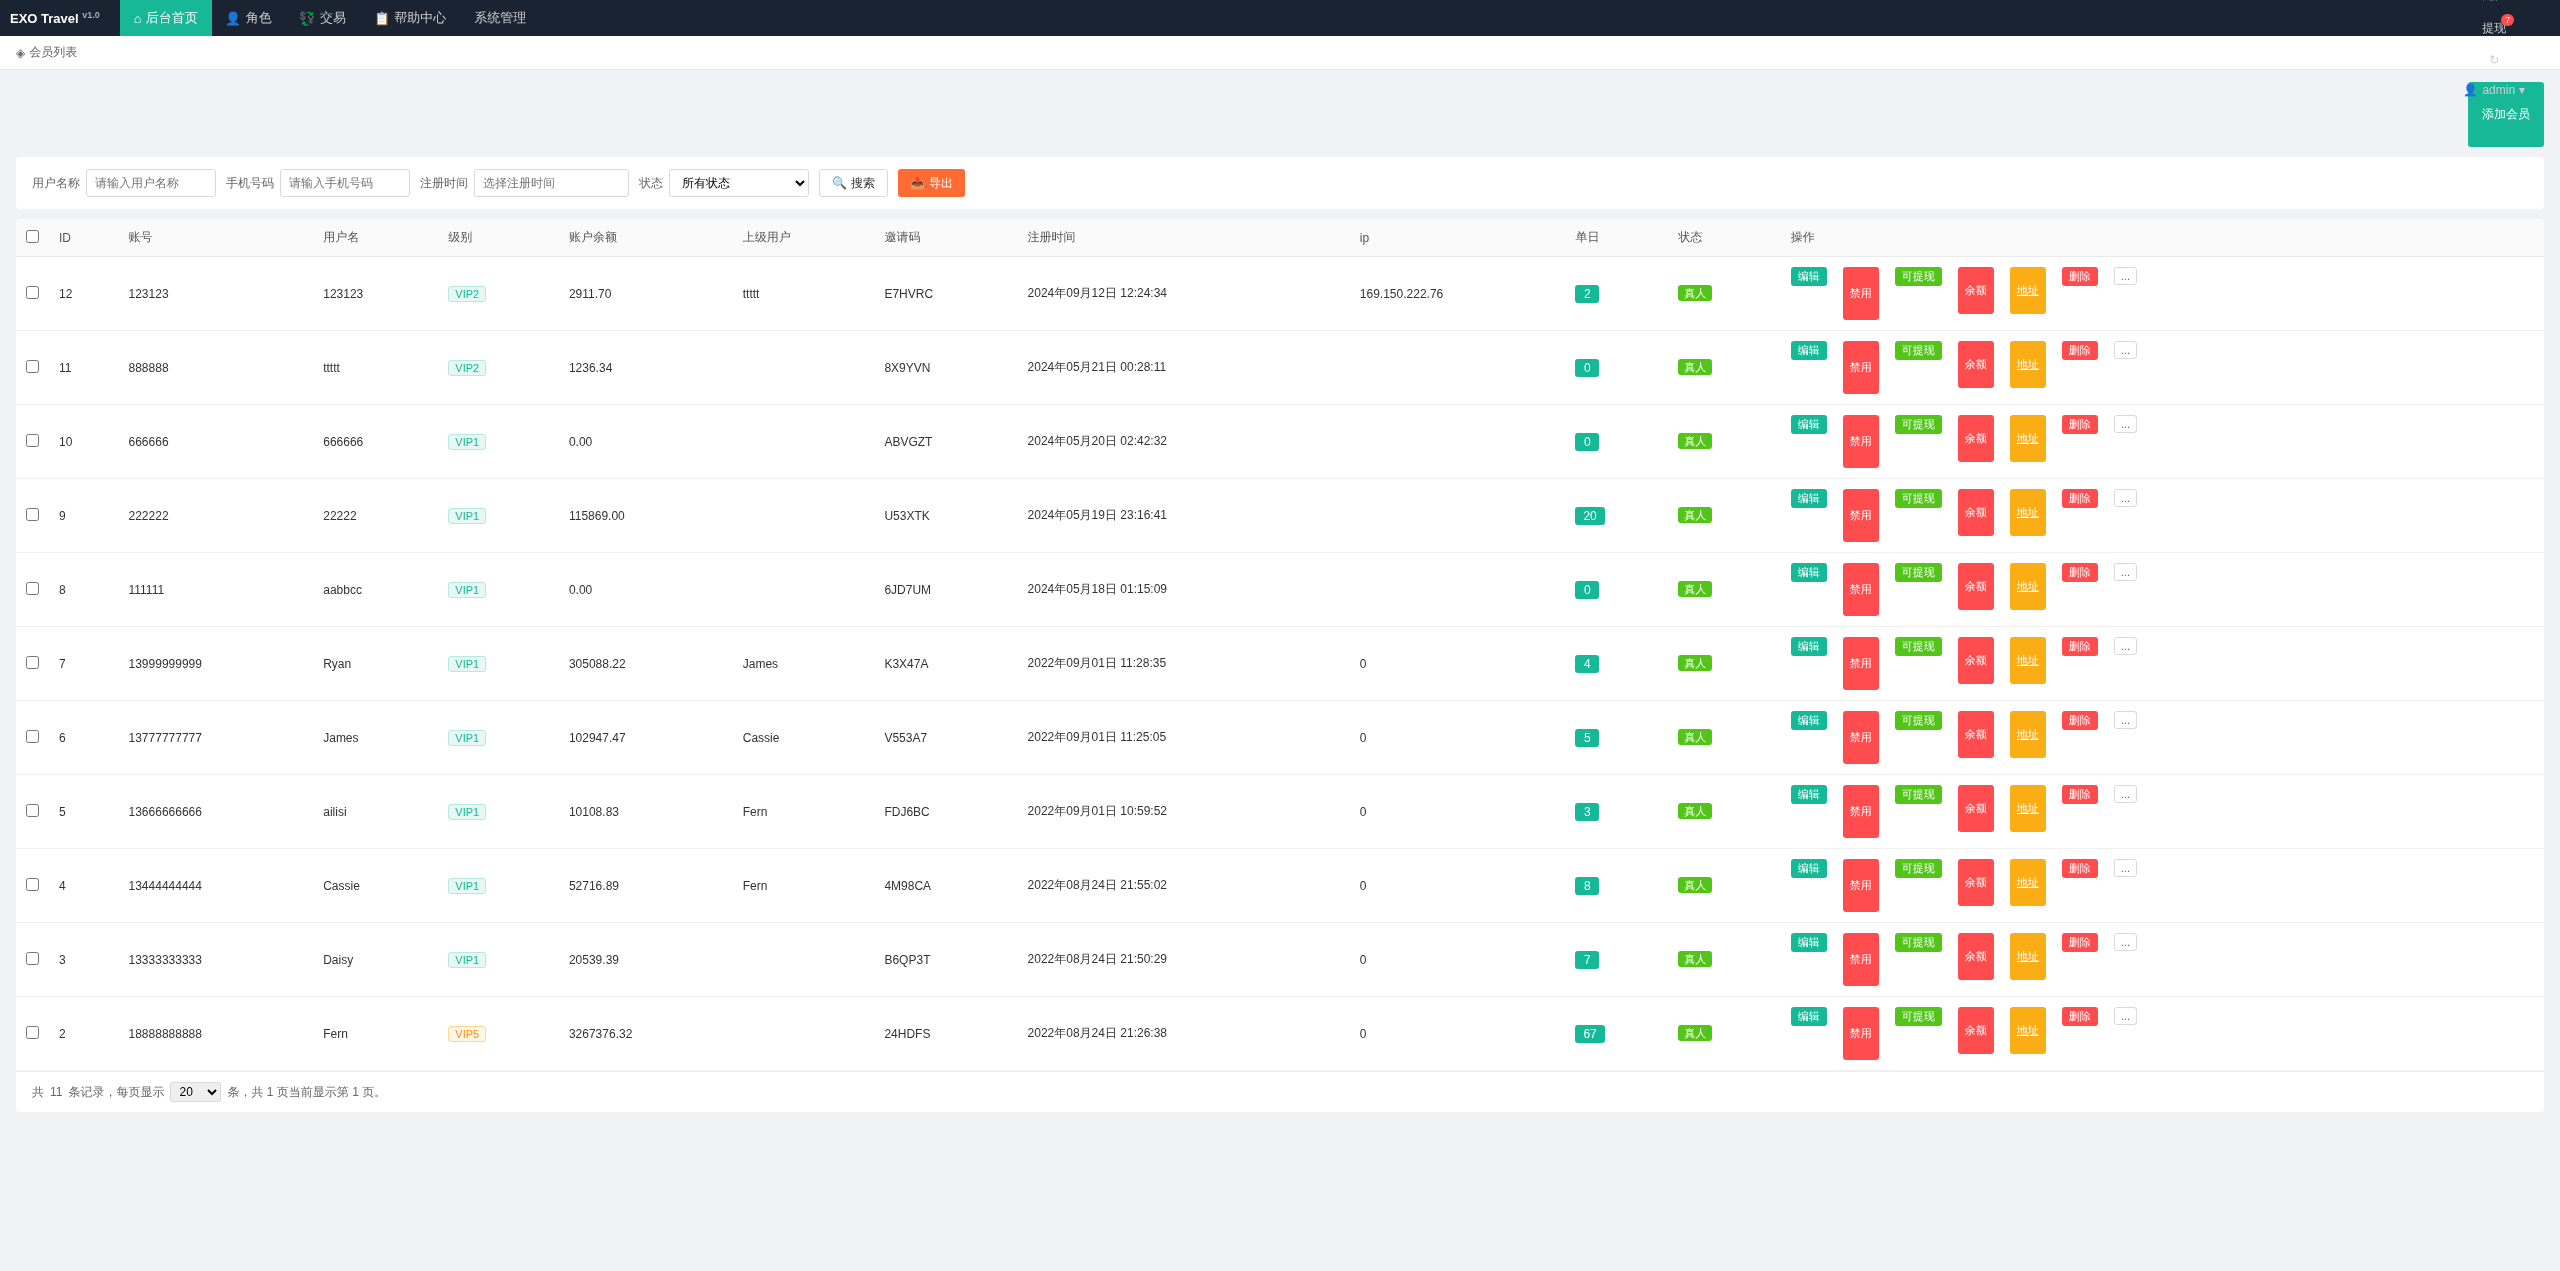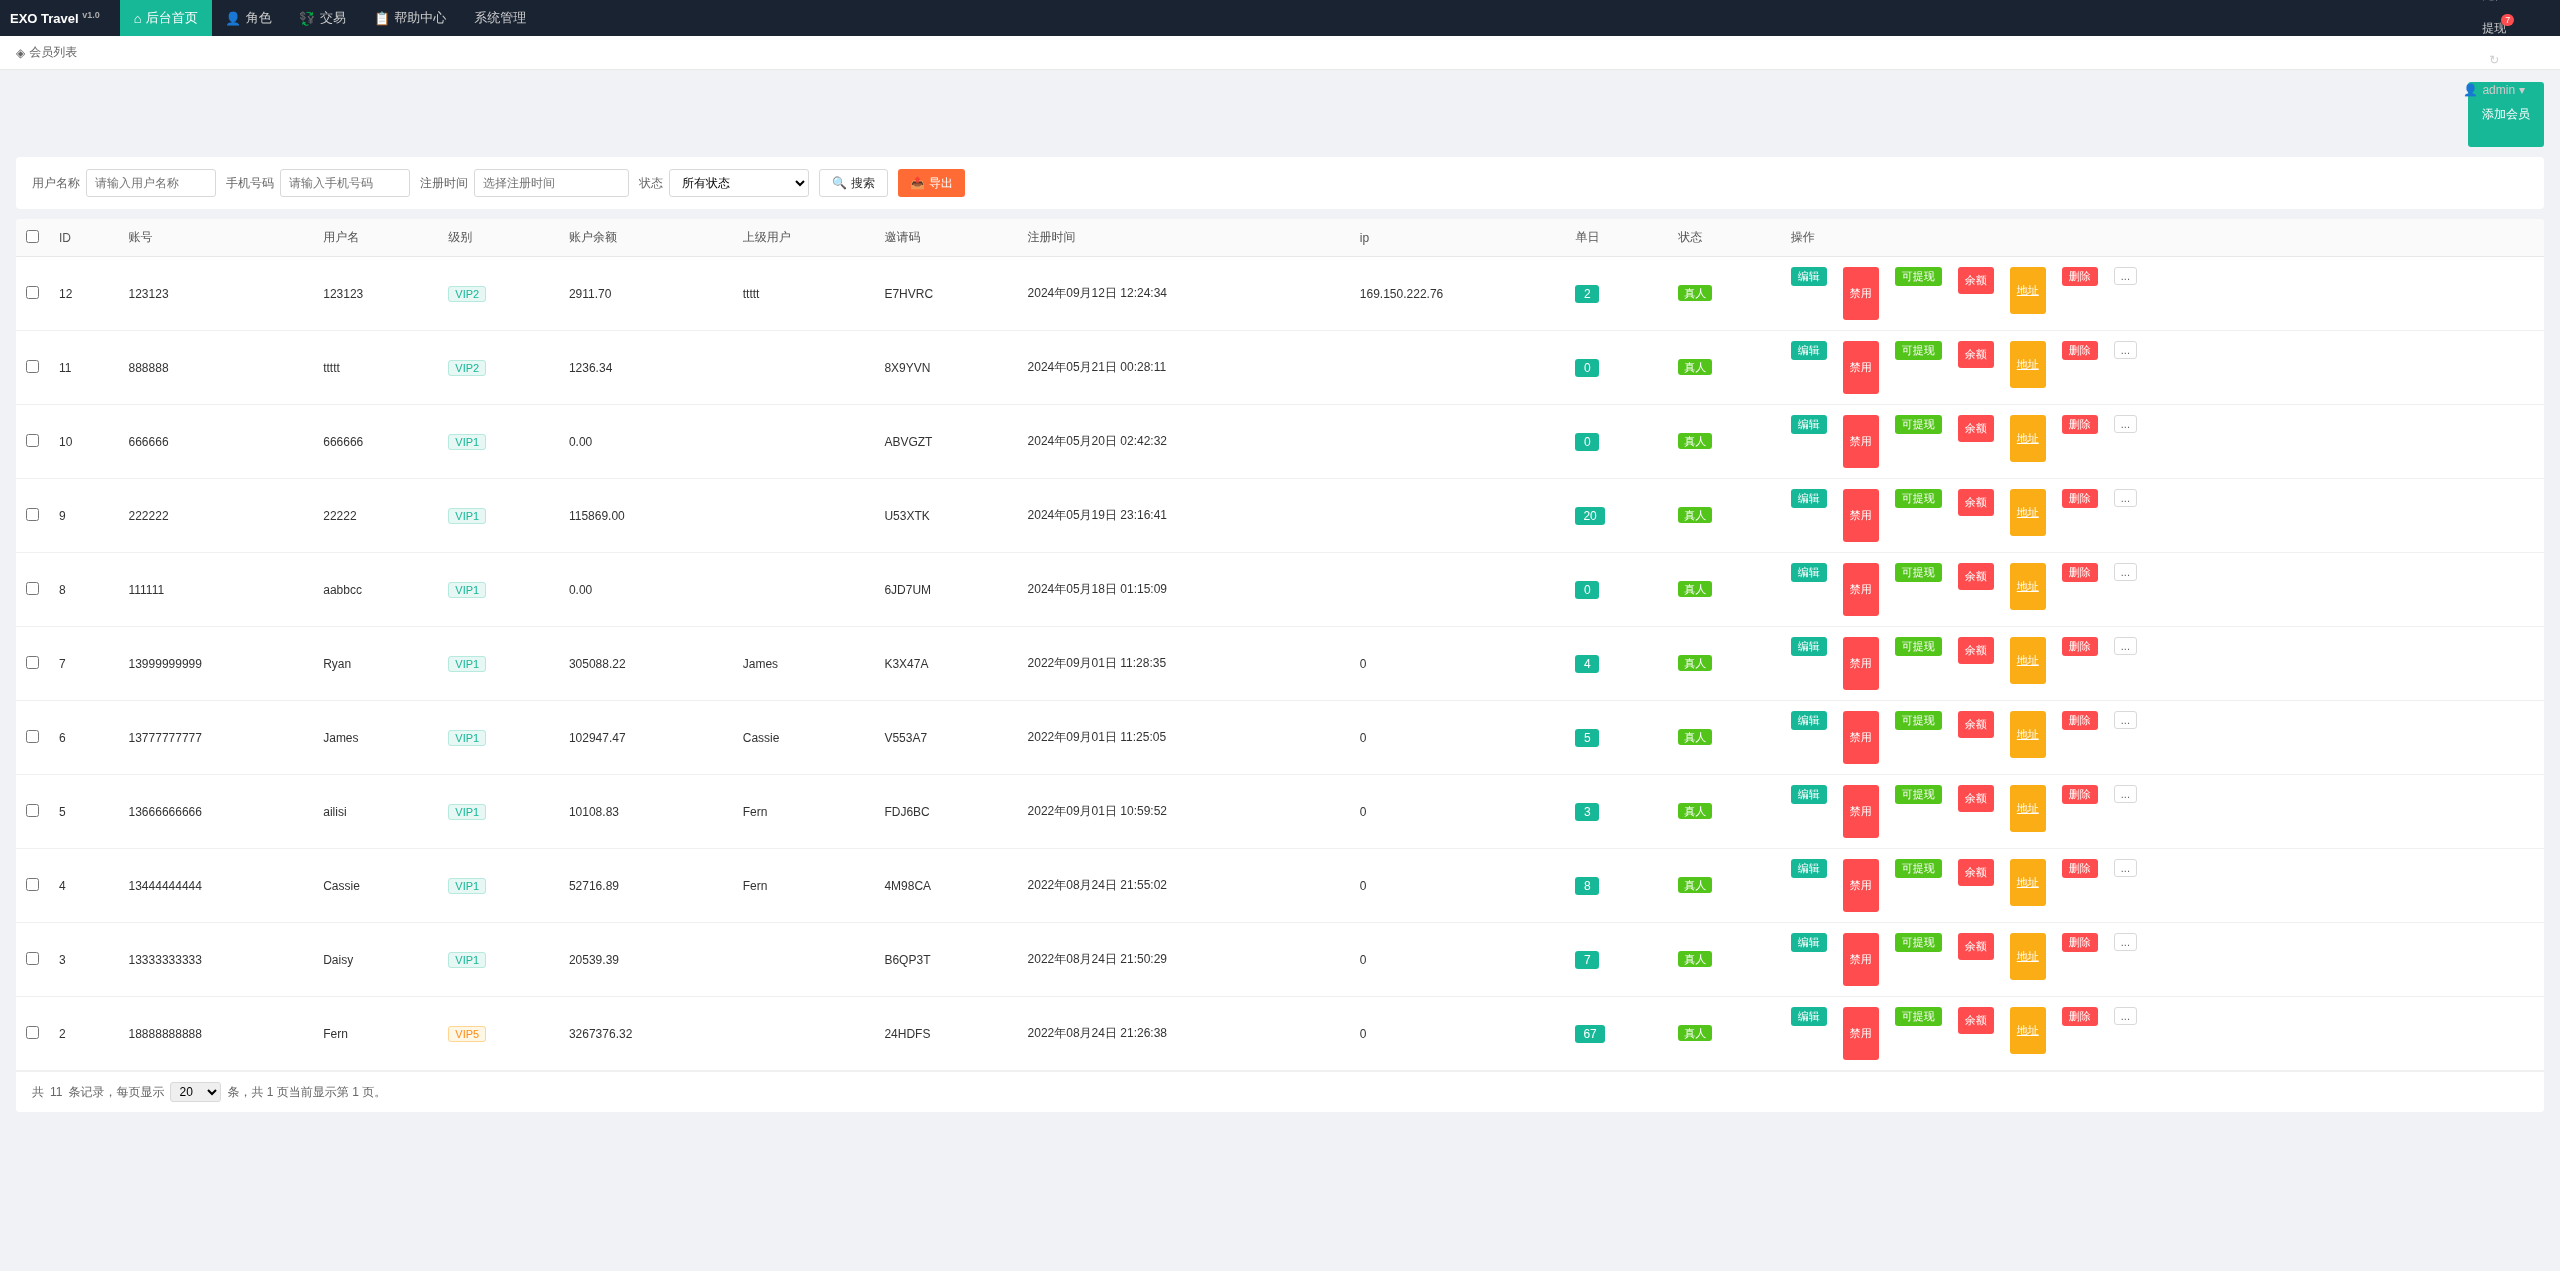--- a/index.html
+++ b/index.html
@@ -251,21 +251,21 @@
 
     .action-btns {
       display: flex;
       gap: 16px;
       align-items: flex-start;
       flex-wrap: nowrap;
     }
     .btn-edit { background: #17b897; color: #fff; border: none; border-radius: 3px; padding: 2px 7px; cursor: pointer; font-size: 11px; }
     .btn-ban { background: #ff4d4f; color: #fff; border: none; border-radius: 3px; padding: 19px 7px; cursor: pointer; font-size: 11px; }
     .btn-permit { background: #52c41a; color: #fff; border: none; border-radius: 3px; padding: 2px 7px; cursor: pointer; font-size: 11px; }
-    .btn-rebate { background: #ff4d4f; color: #fff; border: none; border-radius: 3px; padding: 6px 7px; cursor: pointer; font-size: 11px; }
+    .btn-rebate { background: #ff4d4f; color: #fff; border: none; border-radius: 3px; padding: 16px 7px; cursor: pointer; font-size: 11px; }
     .btn-reset { background: #faad14; color: #fff; border: none; border-radius: 3px; padding: 16px 7px; cursor: pointer; font-size: 11px; text-decoration: underline; }
     .btn-delete { background: #ff4d4f; color: #fff; border: none; border-radius: 3px; padding: 2px 7px; cursor: pointer; font-size: 11px; }
     .btn-more { background: #fff; color: #666; border: 1px solid #d9d9d9; border-radius: 3px; padding: 2px 6px; cursor: pointer; font-size: 11px; }
 
     
     .table-footer {
       padding: 10px 16px;
       background: #fff;
       border-top: 1px solid #f0f0f0;
       color: #666;

